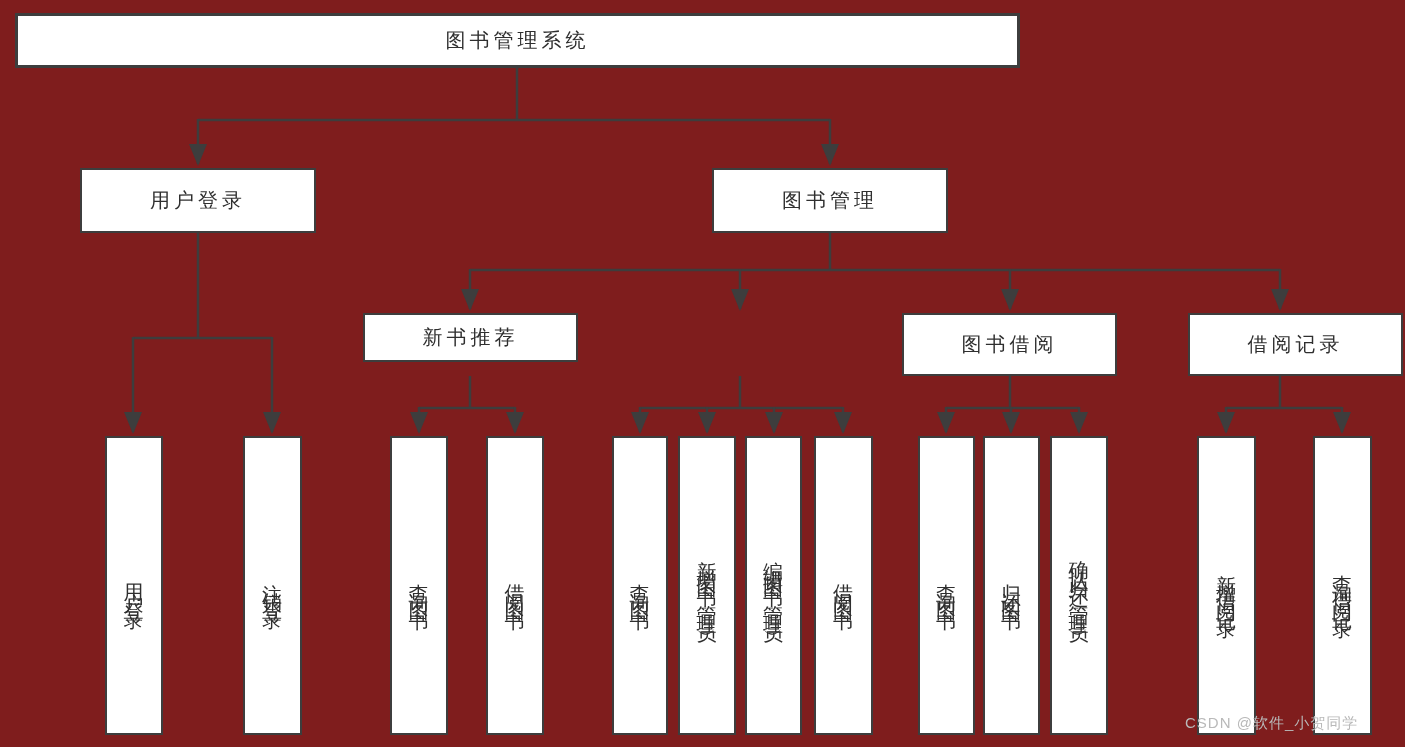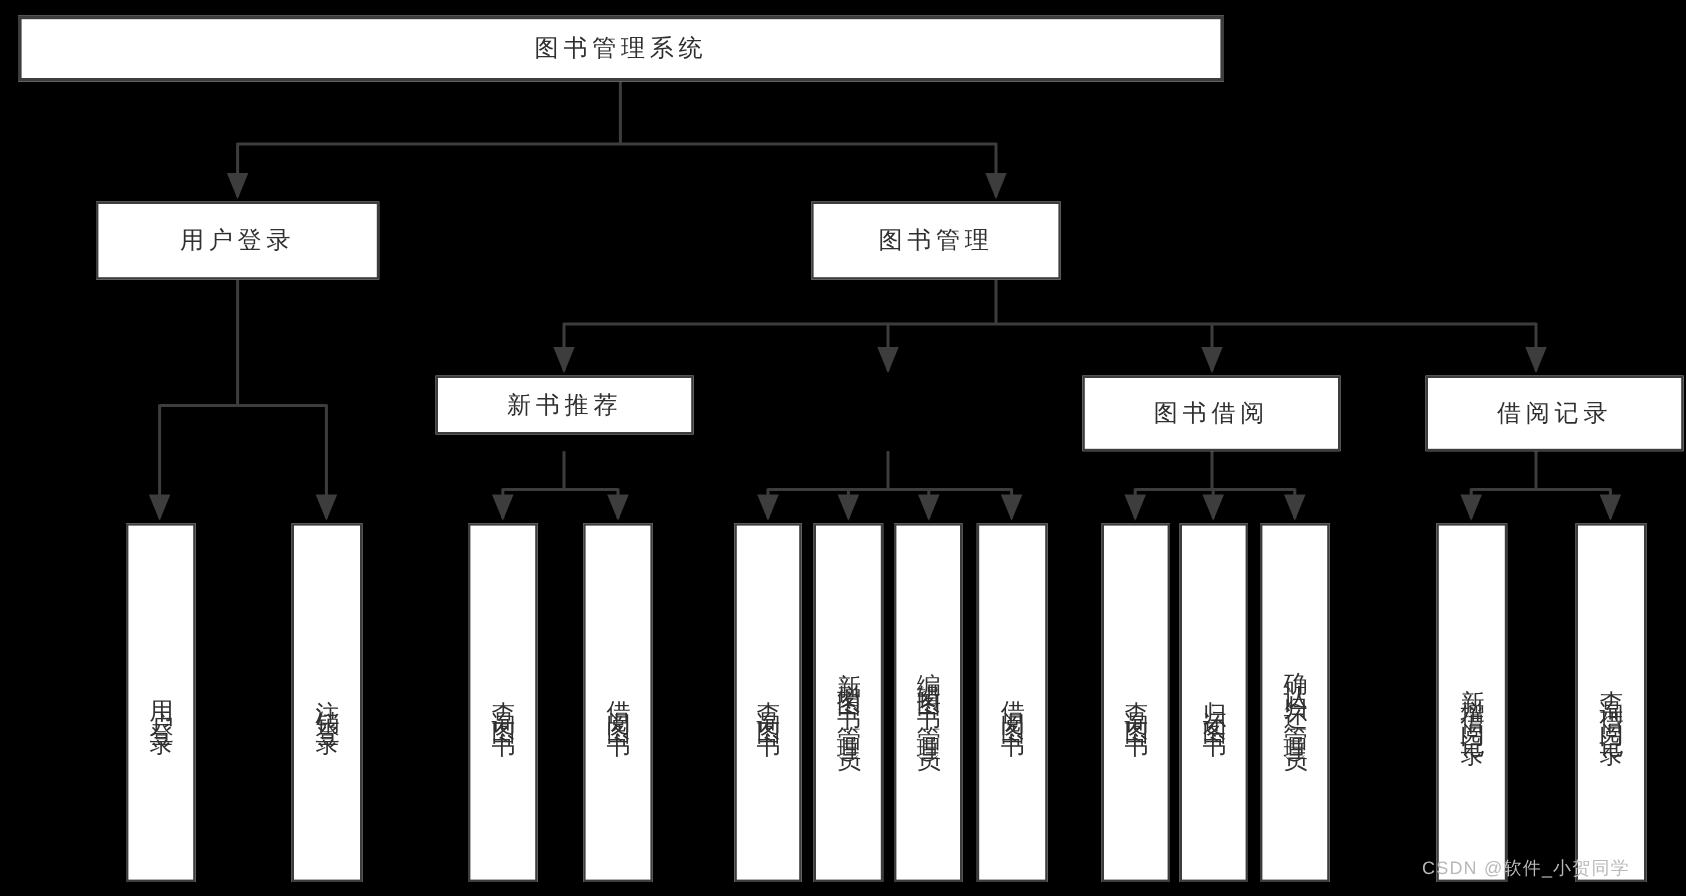--- a/index.html
+++ b/index.html
@@ -4,21 +4,21 @@
 <style>
   html, body {
     margin: 0;
     padding: 0;
     background: #ffffff;
   }
   .stage {
     position: relative;
     width: 1405px;
     height: 747px;
-    background: #000000;
+    background: #7f1d1d;
     font-family: "Liberation Sans", "DejaVu Sans", sans-serif;
     color: #2f2f2f;
     overflow: hidden;
   }
   .connectors {
     position: absolute;
     left: 0;
     top: 0;
     width: 1405px;
     height: 747px;
@@ -128,21 +128,21 @@
     </g>
   </svg>
 
   <div class="node root" style="left:15px;top:13px;width:1005px;height:55px">
     <span class="lbl">图书管理系统</span>
   </div>
 
   <div class="node" style="left:80px;top:168px;width:236px;height:65px">
     <span class="lbl">用户登录</span>
   </div>
-  <div class="node" style="left:676px;top:168px;width:208px;height:65px">
+  <div class="node" style="left:712px;top:168px;width:236px;height:65px">
     <span class="lbl">图书管理</span>
   </div>
 
   <div class="node" style="left:363px;top:313px;width:215px;height:49px">
     <span class="lbl">新书推荐</span>
   </div>
   <div class="node" style="left:902px;top:313px;width:215px;height:63px">
     <span class="lbl">图书借阅</span>
   </div>
   <div class="node" style="left:1188px;top:313px;width:215px;height:63px">

